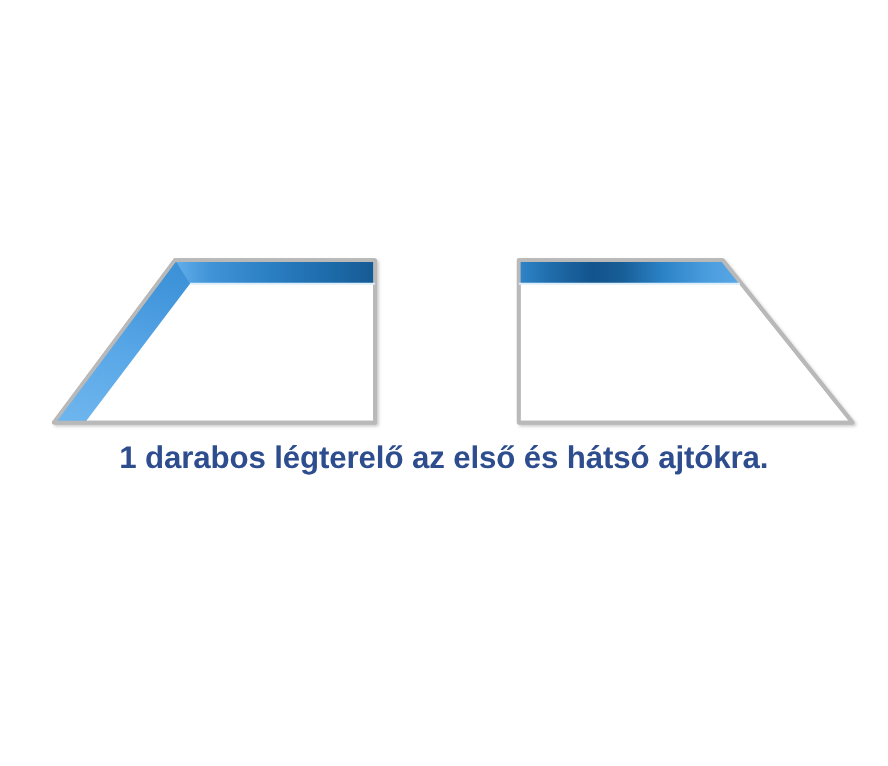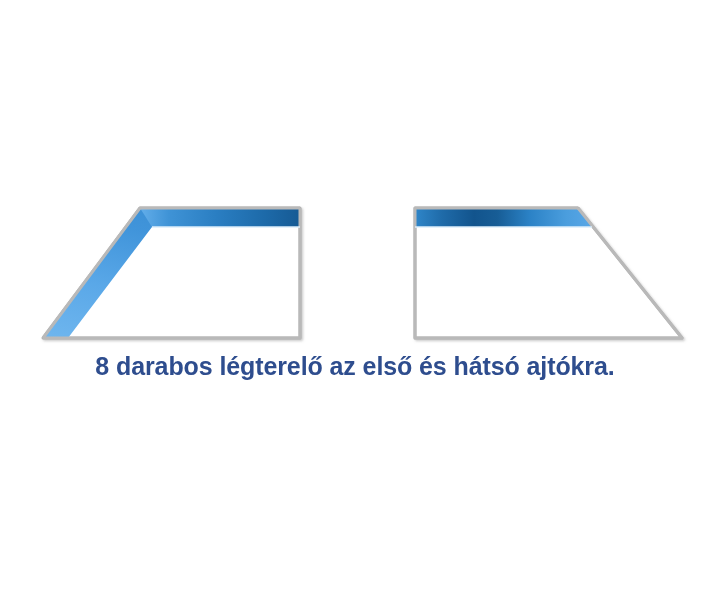--- a/index.html
+++ b/index.html
@@ -94,15 +94,15 @@
     <g>
       <polygon points="415,208 578,208 682,338 415,338" fill="#ffffff" stroke="#b3b3b3" stroke-width="3" stroke-linejoin="round" filter="url(#softShadow)"></polygon>
 
       <polygon points="415,208 578,208 594,227 415,227" fill="url(#gradRightTop)"></polygon>
       <polyline points="415,227 415,208 578,208" fill="none" stroke="#b9b9b9" stroke-width="3" stroke-linejoin="round"></polyline>
       <polyline points="578,208 682,338 415,338 415,227" fill="none" stroke="#b9b9b9" stroke-width="3" stroke-linejoin="round"></polyline>
       <polyline points="415,227 592,227" fill="none" stroke="#dceefb" stroke-width="1.6"></polyline>
     </g>
   </svg>
 
-  <div id="caption">8 darabos légterelő az első és hátsó ajtókra.</div>
+  <div id="caption">1 darabos légterelő az első és hátsó ajtókra.</div>
 
 </div>
 
 </body></html>

